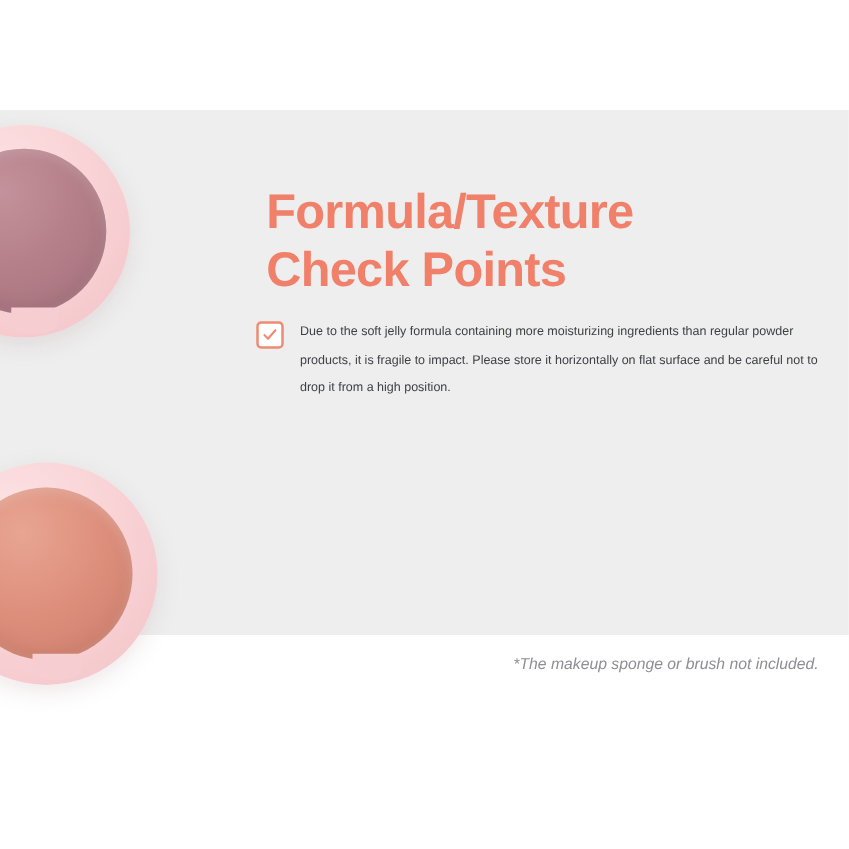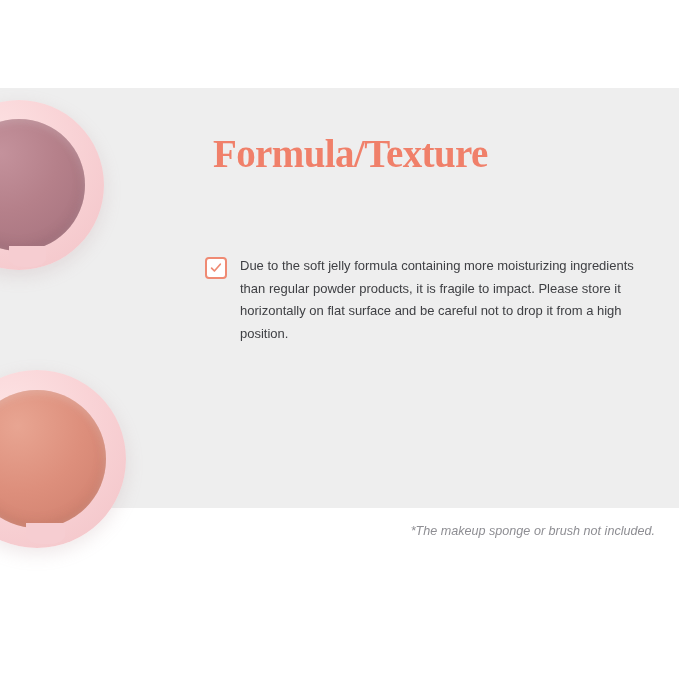--- a/index.html
+++ b/index.html
@@ -65,39 +65,39 @@
     transform:rotate(-26deg);
   }
   .lid-1::after{
     content:"";position:absolute;left:14%;top:16%;width:62%;height:52%;
     border-radius:50%;background:rgba(255,255,255,.85);
     filter:blur(3px);
   }
 
   
   .heading{
-    position:absolute;left:213px;top:130px;width:430px;
+    position:absolute;left:213px;top:146px;width:430px;
     color:#f0806a;
     font-size:39px;line-height:47px;
-    font-weight:bold;letter-spacing:-.6px;font-family:Liberation Serif, serif;
+    font-weight:bold;letter-spacing:-.6px;
   }
 
   .bullets{position:absolute;left:205px;top:255px;width:455px;}
   .bullet{display:flex;align-items:flex-start;margin-bottom:28px;}
   .checkbox{
     flex:0 0 auto;width:18px;height:18px;margin-top:2px;
     border:2px solid #ef8a73;border-radius:4px;
     display:flex;align-items:center;justify-content:center;
     background:#ffffff;
   }
   .checkbox svg{display:block;}
   .bullet-text{
     margin-left:13px;
     color:#3f4044;
-    font-size:13px;line-height:22.5px;
+    font-size:10px;line-height:22.5px;
   }
 
   .footnotes{
     position:absolute;left:230px;top:520px;width:425px;
     text-align:right;
     color:#8e8e93;
     font-style:italic;
     font-size:12.6px;line-height:22px;
   }
 </style>
@@ -123,20 +123,21 @@
       <div class="case">
         <div class="pan pan-2"></div>
         <div class="notch"></div>
       </div>
     </div>
 
   </div>
 
   <div class="heading">
     <div>Formula/Texture</div>
+    <div>Check Points</div>
   </div>
 
   <div class="bullets">
 
     <div class="bullet">
       <span class="checkbox">
         <svg width="12" height="12" viewBox="0 0 12 12" aria-hidden="true">
           <path d="M1.6 6.1 L4.4 9.0 L10.3 2.2" fill="none" stroke="#ef8a73" stroke-width="1.7" stroke-linecap="round" stroke-linejoin="round"></path>
         </svg>
       </span>

